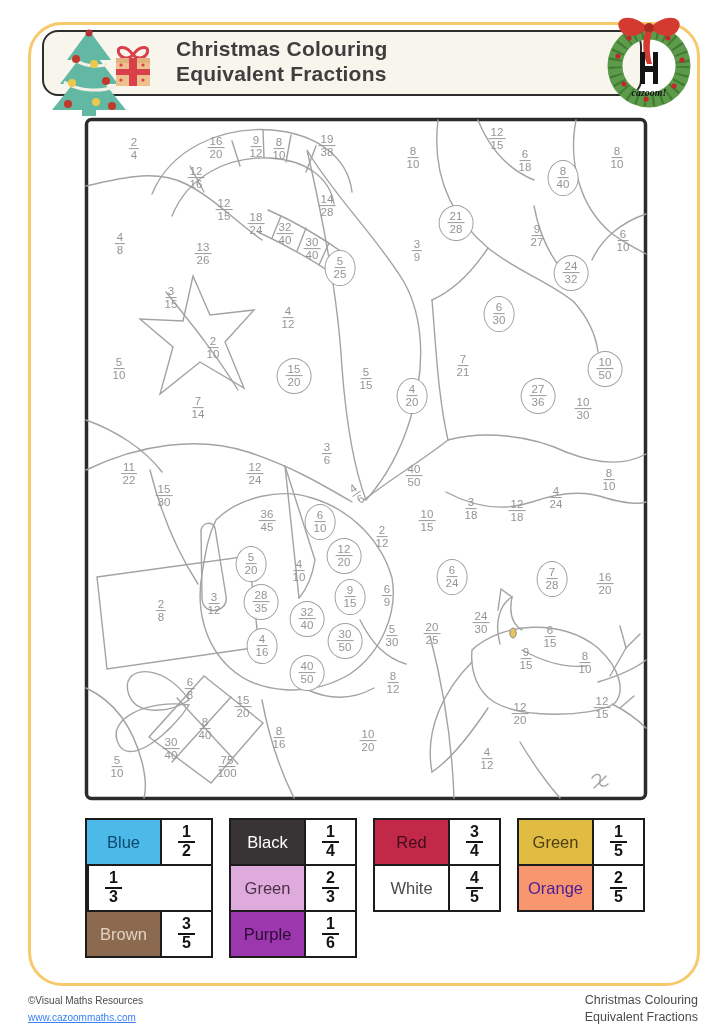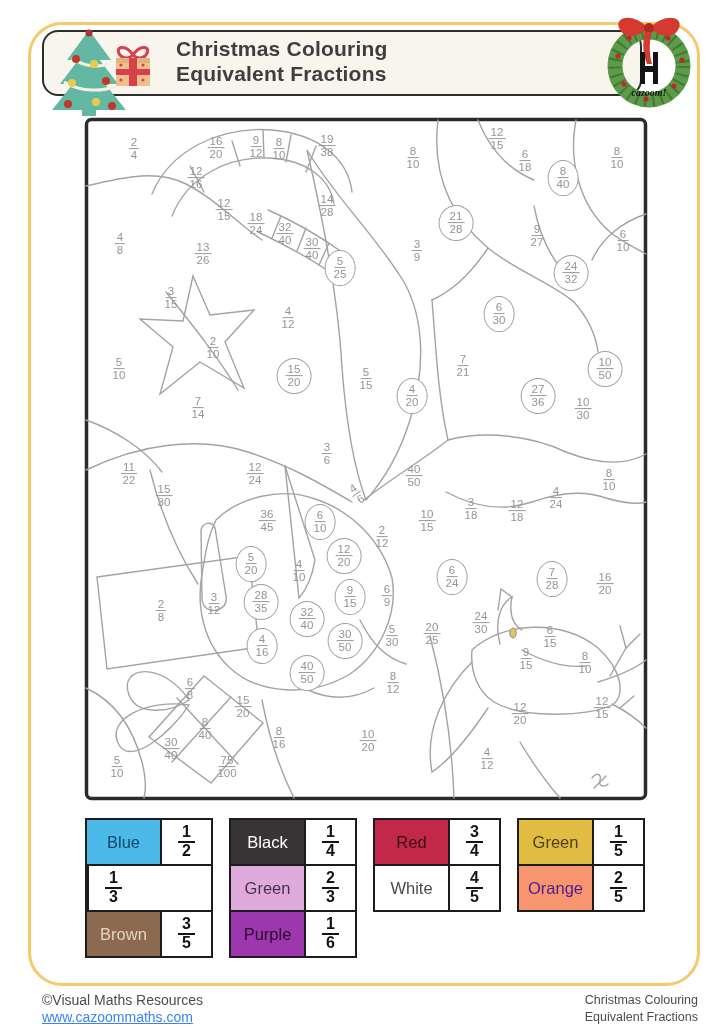--- a/index.html
+++ b/index.html
@@ -24,21 +24,21 @@
   .key-wrap{position:absolute;left:85px;top:818px;display:flex;gap:16px;align-items:flex-start;}
   .ktable{display:flex;flex-direction:column;border:2.2px solid #1c1c1c;background:#fff;}
   .krow{display:flex;height:44px;}
   .krow + .krow{border-top:2.2px solid #1c1c1c;}
   .kcolor{width:73px;display:flex;align-items:center;justify-content:center;font-size:16.5px;}
   .kfrac{width:49px;border-left:2.2px solid #1c1c1c;background:#fff;display:flex;flex-direction:column;
          align-items:center;justify-content:center;font-weight:bold;font-size:16px;color:#141414;
          line-height:1.05;}
   .kfrac .kn{border-bottom:2px solid #141414;padding:0 4px;}
   
-  .footer-left{position:absolute;left:28px;top:992px;font-size:14px;color:#4c4c4c;line-height:17px;margin-left:14px;}
+  .footer-left{position:absolute;left:28px;top:992px;font-size:10px;color:#4c4c4c;line-height:17px;}
   .footer-left a{color:#3b82f6;}
   .footer-right{position:absolute;right:30px;top:992px;font-size:12.5px;color:#4c4c4c;
                 line-height:17px;text-align:right;}
   svg{display:block;}
 </style>
 </head>
 <body>
 
 <div id="page">
 

